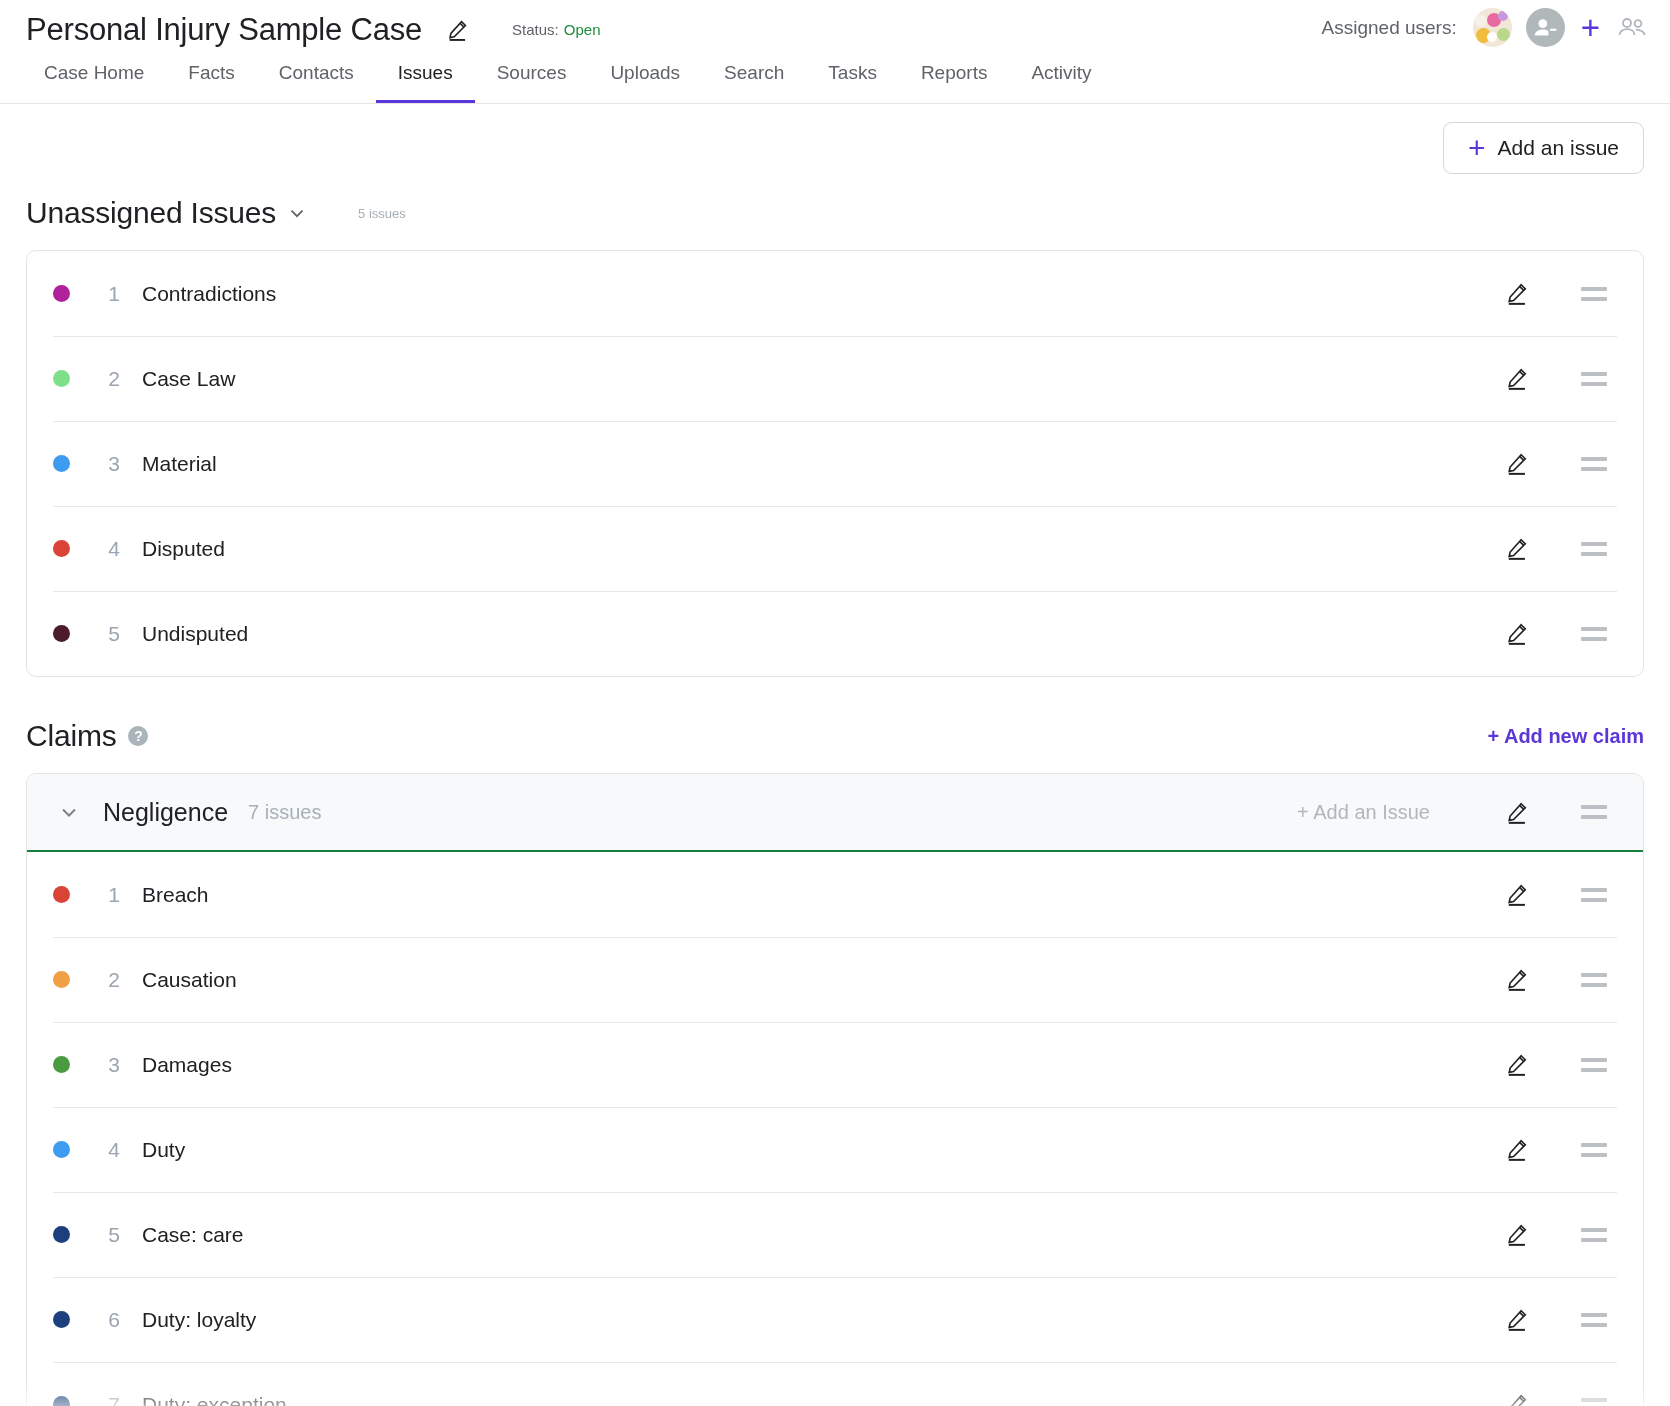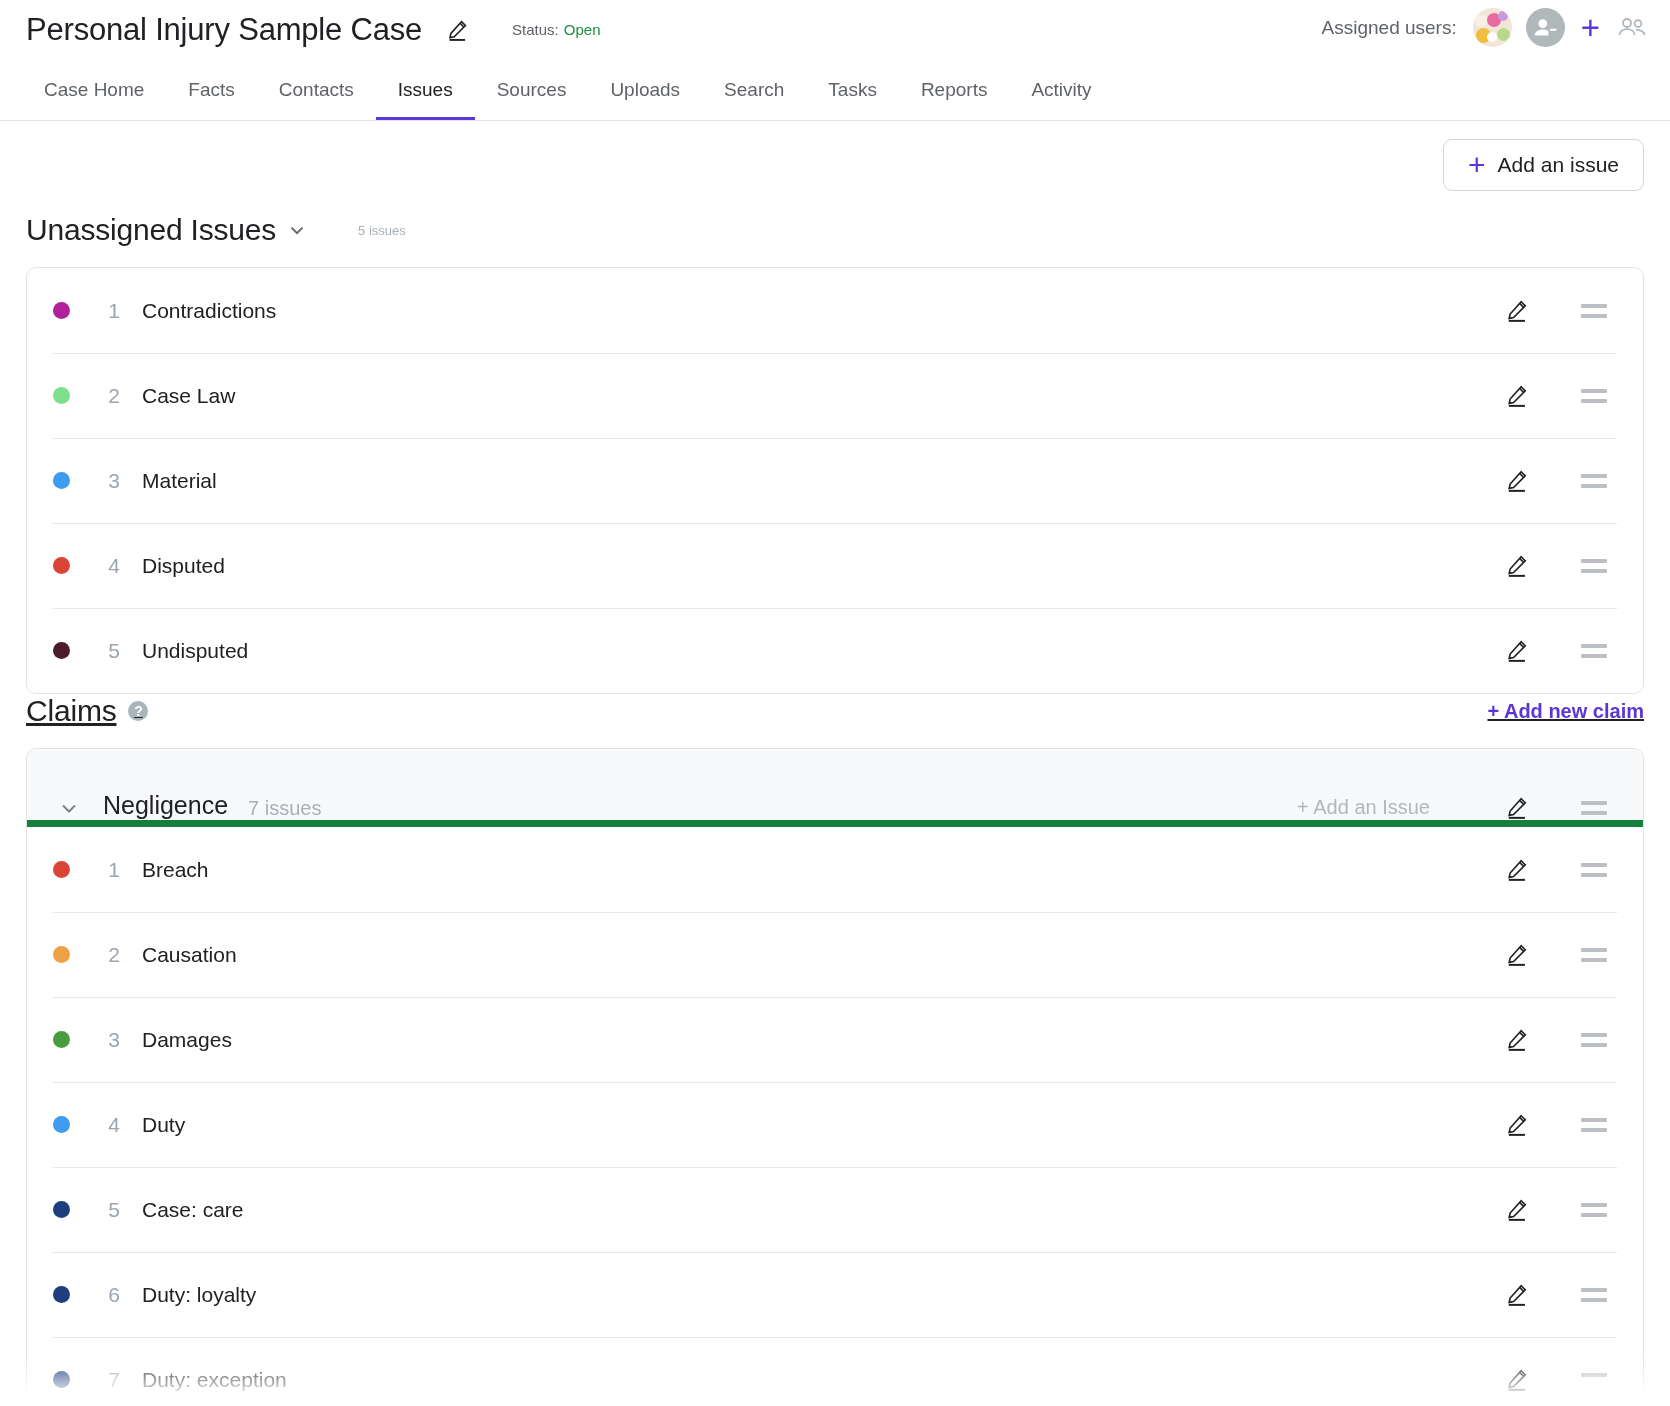--- a/index.html
+++ b/index.html
@@ -8,21 +8,21 @@
     height: 1406px;
     background: #ffffff;
     font-family: "Liberation Sans", sans-serif;
     color: #222222;
     overflow: hidden;
   }
 
   
   .topbar {
     position: relative;
-    height: 121px;
+    height: 104px;
     border-bottom: 1px solid #e5e5e7;
     background: #ffffff;
   }
   .title-row {
     position: absolute;
     left: 26px;
     top: 10px;
     display: flex;
     align-items: center;
   }
@@ -241,44 +241,44 @@
     height: 4px;
     background: #bcc0c4;
     border-radius: 1px;
   }
 
   
   .claims-head {
     display: flex;
     align-items: center;
     justify-content: space-between;
+    margin-top: 42px;
     margin-bottom: 20px;
-    text-decoration: underline;
   }
   .claims-left { display:flex; align-items:center; gap: 12px;}
   .help-icon {
     width: 20px; height: 20px; border-radius: 50%;
     background: #a9b4bb; color: #fff;
     font-size: 14px; font-weight: bold;
     display:flex; align-items:center; justify-content:center;
     cursor: pointer; font-family: "Liberation Sans", sans-serif;
   }
   .add-new-claim {
     font-size: 20px;
     color: #5b36d9;
     font-weight: 600;
     cursor: pointer;
   }
   .claim-head-row {
     display: flex;
-    align-items: flex-end;
+    align-items: center;
     height: 78px;
     background: #f8f9fa;
     padding-left: 30px;
-    border-bottom: 7px solid #15803d;
+    border-bottom: 2px solid #15803d;
   }
   .claim-caret { color:#7b8288; display:inline-flex; cursor:pointer; margin-right: 22px;}
   .claim-name { font-size: 25px; color:#202124; }
   .claim-count { font-size: 20px; color:#a7b0b8; margin-left: 20px;}
   .claim-head-actions {
     margin-left: auto;
     display: flex;
     align-items: center;
     gap: 52px;
     padding-right: 36px;

